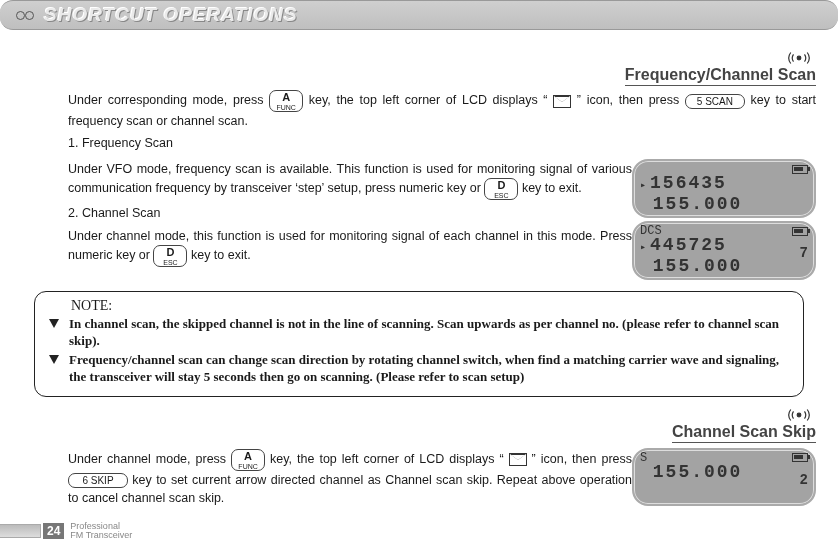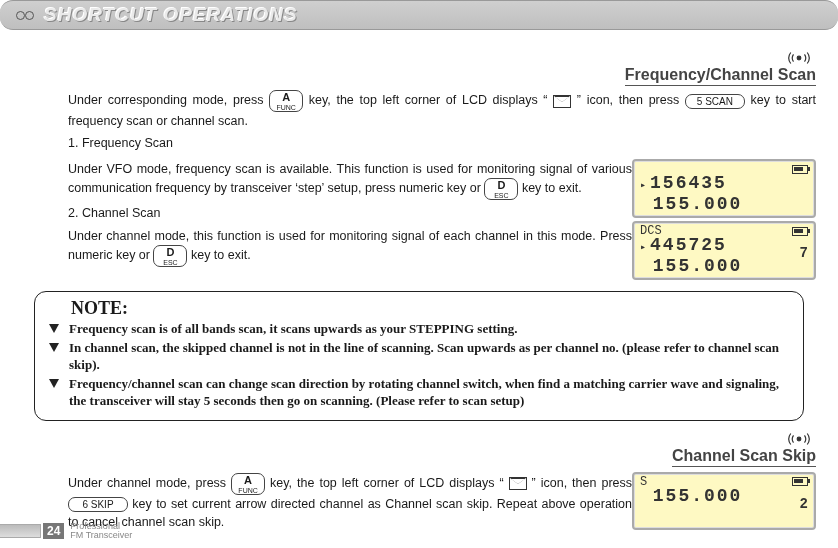--- a/index.html
+++ b/index.html
@@ -63,22 +63,22 @@
   .keybox.wide{min-width:48px}
   .keybox sup, .keybox sub{font-size:7px;line-height:7px;display:block}
   .keybox .big{font-size:11px;font-weight:bold;display:inline}
   .env{display:inline-block;width:16px;height:11px;border:1.5px solid #333;position:relative;vertical-align:middle}
   .env:before{content:"";position:absolute;left:0;top:0;border-left:8px solid transparent;border-right:8px solid transparent;border-top:6px solid #333}
   .env:after{content:"";position:absolute;left:1px;top:1px;border-left:7px solid transparent;border-right:7px solid transparent;border-top:5px solid #fff}
 
   
   .lcd{
     width:168px;min-height:48px;
-    border:2px solid #aaa;border-radius:4px;
-    background:#fef9c3;
+    border:2px solid #aaa;border-radius:16px;
+    background:#a3a3a3;
     font-family:"Courier New",monospace;
     padding:3px 6px;
     box-shadow:inset 0 0 0 1px #ddd;
     font-size:10px;color:#333;
     margin:3px 0;
     position:relative;
   }
   .lcd .topline{display:flex;justify-content:space-between;font-size:12px;height:10px;align-items:center}
   .lcd .row{font-size:18px;letter-spacing:2px;line-height:18px;font-weight:bold;font-family:"Courier New",monospace}
   .lcd .arrow{font-size:10px;margin-right:2px}
@@ -86,21 +86,21 @@
   .batt{display:inline-block;width:14px;height:7px;border:1px solid #333;position:relative}
   .batt:after{content:"";position:absolute;right:-3px;top:1px;width:2px;height:4px;background:#333}
   .batt:before{content:"";position:absolute;left:1px;top:1px;width:9px;height:4px;background:#333}
 
   
   .note{
     border:1.5px solid #222;border-radius:12px;
     margin:8px 12px 4px 12px;padding:6px 12px 8px 12px;
     font-family:"Times New Roman",serif;
   }
-  .note .n-title{font-weight:bold;font-size:18px;margin-left:24px}
+  .note .n-title{font-weight:normal;font-size:14px;margin-left:24px}
   .note ul{list-style:none;margin:0;padding:0}
   .note li{display:flex;align-items:flex-start;margin:2px 0;font-size:13px;font-weight:bold;line-height:1.3}
   .note li .tri{width:0;height:0;border-left:5px solid transparent;border-right:5px solid transparent;border-top:9px solid #222;margin:3px 10px 0 2px;flex-shrink:0}
 
   
   .footer{
     position:absolute;left:0;bottom:8px;display:flex;align-items:center;
     font-size:9px;color:#888;
   }
   .footer .bar{width:40px;height:12px;background:linear-gradient(#bbb,#ddd);margin-right:2px;border:1px solid #aaa;border-left:none}
@@ -179,24 +179,20 @@
         </div>
       </div>
     </div>
   </div>
 
   <div class="note">
     <div class="n-title">NOTE:</div>
     <ul>
       <li>
           <span class="tri"></span>
-          <span>Frequency scan is of all bands scan, it scans upwards as your STEPPING setting.</span>
-        </li>
-      <li>
-          <span class="tri"></span>
           <span>In channel scan, the skipped channel is not in the line of scanning. Scan upwards as per channel no. (please refer to channel scan skip).</span>
         </li>
       <li>
           <span class="tri"></span>
           <span>Frequency/channel scan can change scan direction by rotating channel switch, when find a matching carrier wave and signaling, the transceiver will stay 5 seconds then go on scanning. (Please refer to scan setup)</span>
         </li>
     </ul>
   </div>
 
   <div class="sec-head">

